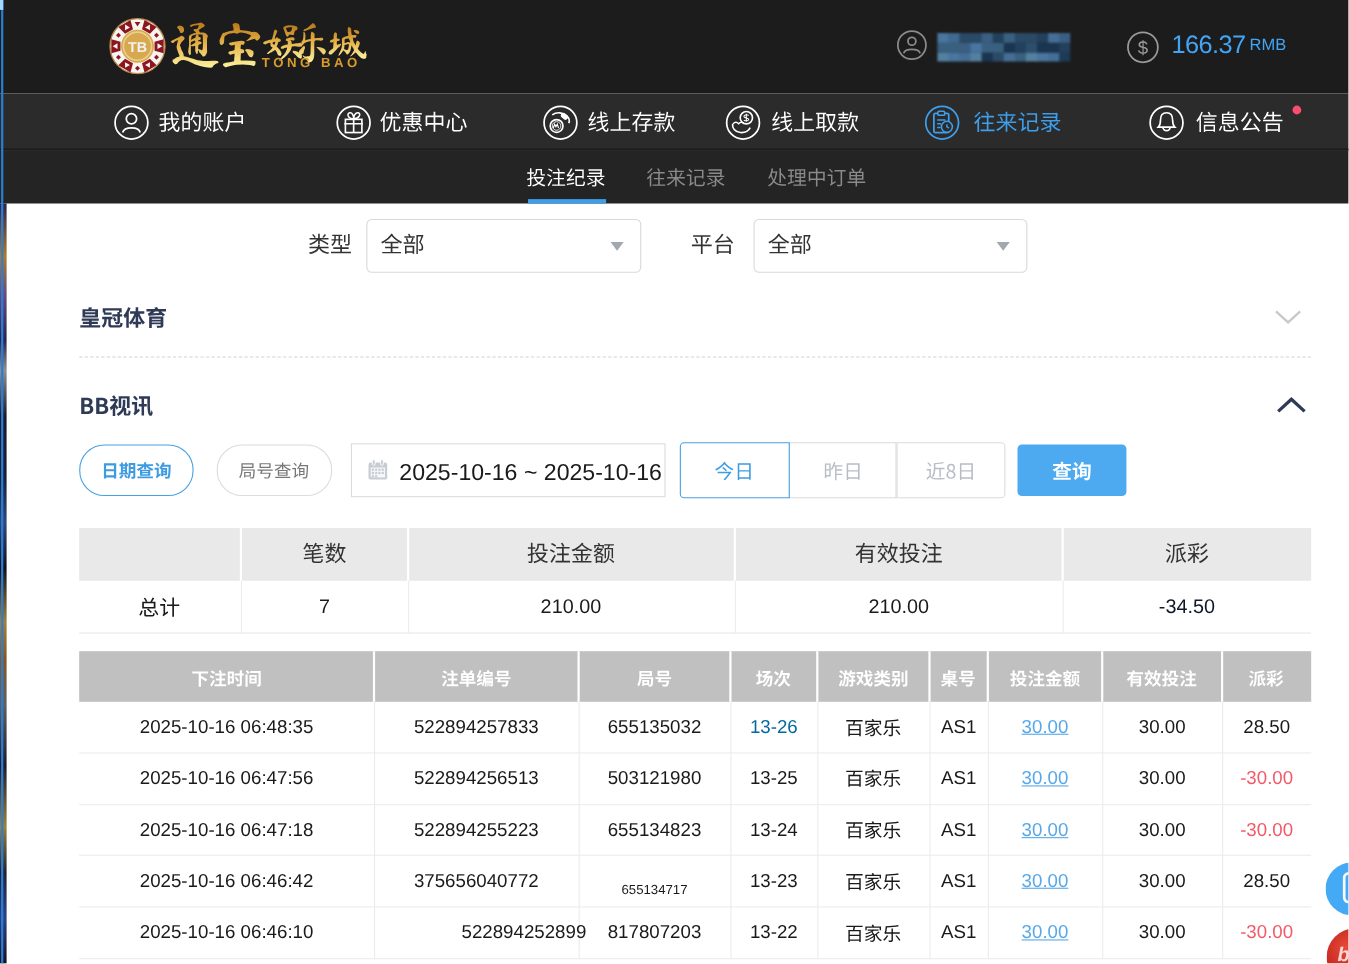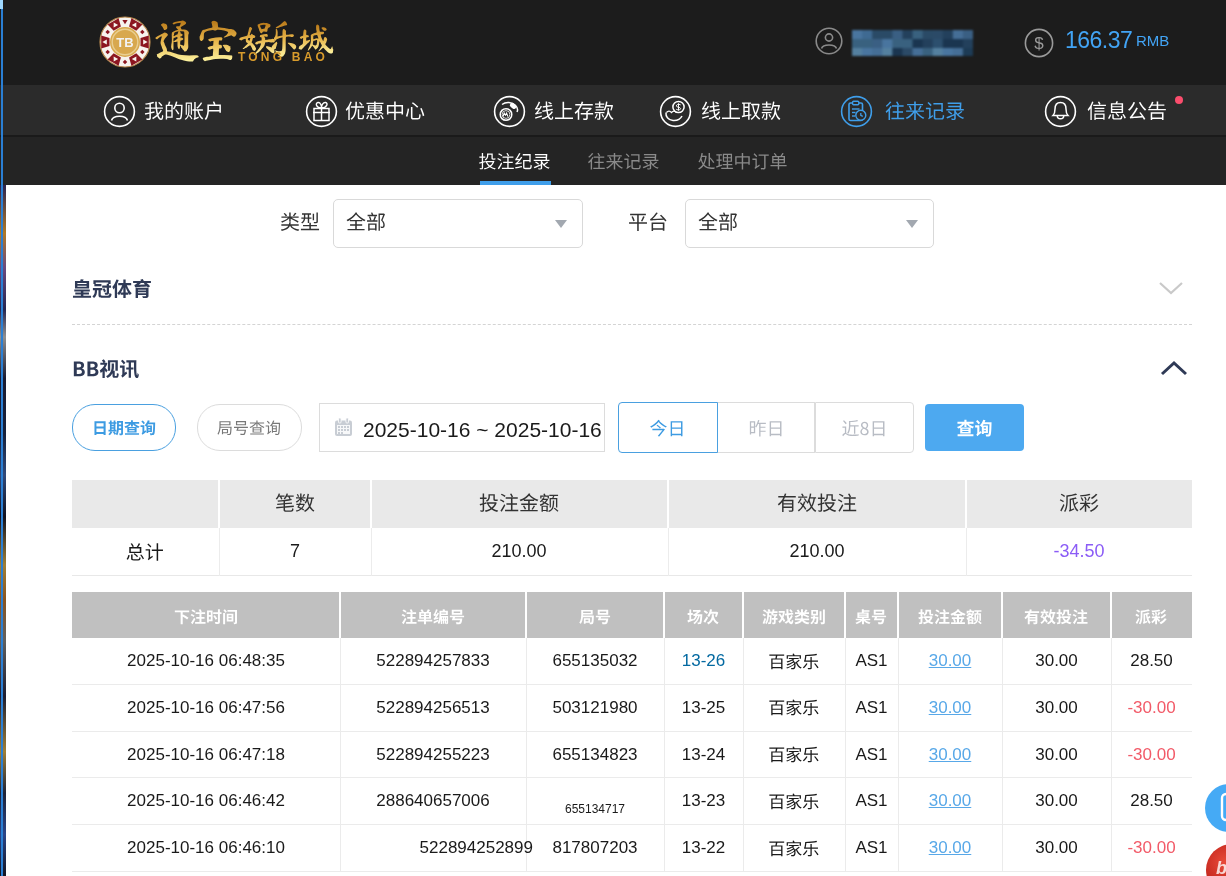--- a/index.html
+++ b/index.html
@@ -498,21 +498,21 @@
 <div style="position:absolute;left:966px;top:528px;width:1px;height:48px;background:#ececec"></div>
 <svg style="position:absolute;left:121.2px;top:537.8px;overflow:visible" width="47.5" height="28.5">
     <g fill="#1a1a1a" transform="translate(4.75,21.18) scale(0.01900,-0.01900)">
       <use href="#q67" x="0"></use>
       <use href="#q68" x="1000"></use>
     </g>
   </svg>
 <div class="num" style="left:262px;top:541px;width:66px">7</div>
 <div class="num" style="left:486px;top:541px;width:66px">210.00</div>
 <div class="num" style="left:784px;top:541px;width:66px">210.00</div>
-<div class="num" style="left:1046px;top:541px;width:66px;color:#8b5cf6">-34.50</div>
+<div class="num" style="left:1046px;top:541px;width:66px;color:#0f172a">-34.50</div>
 <div style="position:absolute;left:72px;top:592px;width:1120px;height:46px;background:#c0c0c0"></div>
 <div style="position:absolute;left:339px;top:592px;width:2px;height:46px;background:#fff"></div>
 <div style="position:absolute;left:525px;top:592px;width:2px;height:46px;background:#fff"></div>
 <div style="position:absolute;left:663px;top:592px;width:2px;height:46px;background:#fff"></div>
 <div style="position:absolute;left:742px;top:592px;width:2px;height:46px;background:#fff"></div>
 <div style="position:absolute;left:844px;top:592px;width:2px;height:46px;background:#fff"></div>
 <div style="position:absolute;left:897px;top:592px;width:2px;height:46px;background:#fff"></div>
 <div style="position:absolute;left:1001px;top:592px;width:2px;height:46px;background:#fff"></div>
 <div style="position:absolute;left:1110px;top:592px;width:2px;height:46px;background:#fff"></div>
 <svg style="position:absolute;left:170.0px;top:605.0px;overflow:visible" width="72.0" height="24.0">
@@ -654,21 +654,21 @@
 <div style="position:absolute;left:72px;top:778.4px;width:1120px;height:46.8px;border-bottom:1px solid #ebebeb"></div>
 <div style="position:absolute;left:340px;top:778.4px;width:1px;height:46.8px;background:#ebebeb"></div>
 <div style="position:absolute;left:526px;top:778.4px;width:1px;height:46.8px;background:#ebebeb"></div>
 <div style="position:absolute;left:664px;top:778.4px;width:1px;height:46.8px;background:#ebebeb"></div>
 <div style="position:absolute;left:743px;top:778.4px;width:1px;height:46.8px;background:#ebebeb"></div>
 <div style="position:absolute;left:845px;top:778.4px;width:1px;height:46.8px;background:#ebebeb"></div>
 <div style="position:absolute;left:898px;top:778.4px;width:1px;height:46.8px;background:#ebebeb"></div>
 <div style="position:absolute;left:1002px;top:778.4px;width:1px;height:46.8px;background:#ebebeb"></div>
 <div style="position:absolute;left:1111px;top:778.4px;width:1px;height:46.8px;background:#ebebeb"></div>
 <div style="position:absolute;left:106.0px;top:791.3px;width:200px;text-align:center;font-size:17px;color:#1a1a1a;">2025-10-16 06:46:42</div>
-<div style="position:absolute;left:333.0px;top:791.3px;width:200px;text-align:center;font-size:17px;color:#1a1a1a;">288640657006</div>
+<div style="position:absolute;left:333.0px;top:791.3px;width:200px;text-align:center;font-size:17px;color:#1a1a1a;">375656040772</div>
 <div style="position:absolute;left:495.0px;top:802px;width:200px;text-align:center;font-size:12px;color:#1a1a1a;">655134717</div>
 <div style="position:absolute;left:603.5px;top:791.3px;width:200px;text-align:center;font-size:17px;color:#1a1a1a;">13-23</div>
 <svg style="position:absolute;left:764.2px;top:789.0px;overflow:visible" width="59.5" height="25.5">
     <g fill="#1a1a1a" transform="translate(4.25,18.95) scale(0.01700,-0.01700)">
       <use href="#q91" x="0"></use>
       <use href="#q92" x="1000"></use>
       <use href="#q93" x="2000"></use>
     </g>
   </svg>
 <div style="position:absolute;left:771.5px;top:791.3px;width:200px;text-align:center;font-size:17px;color:#1a1a1a;">AS1</div>

